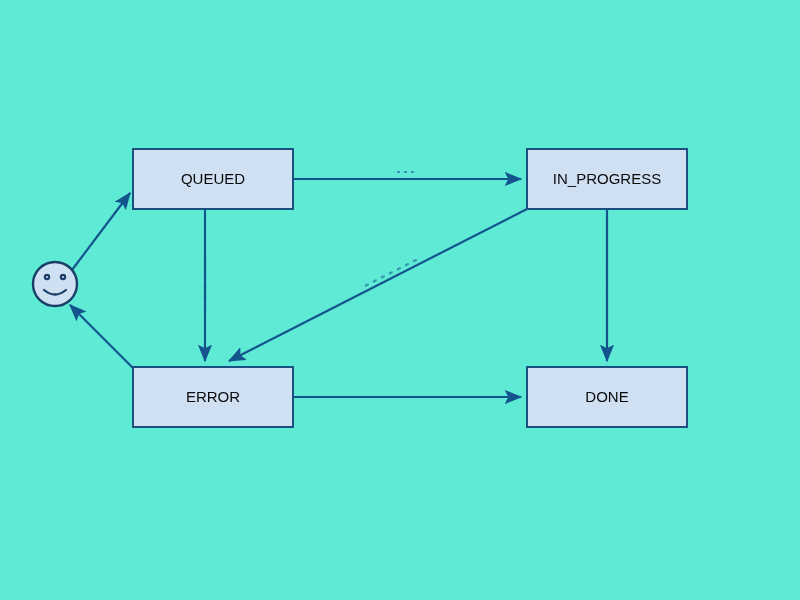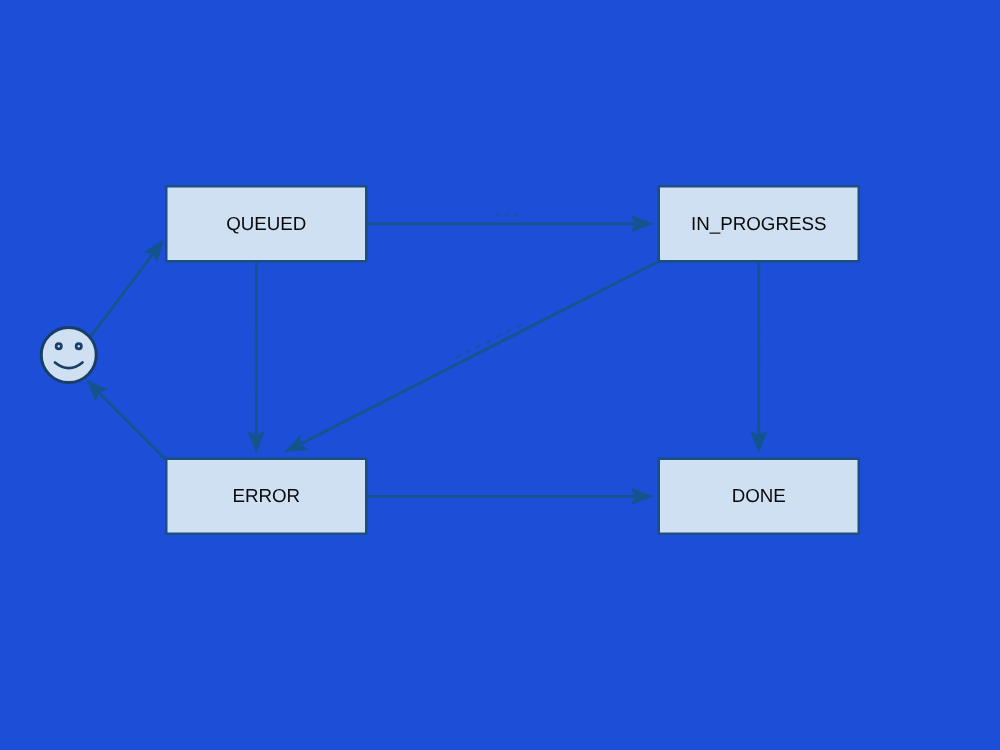--- a/index.html
+++ b/index.html
@@ -11,21 +11,21 @@
   body {
     width: 800px;
     height: 600px;
     overflow: hidden;
     font-family: "Liberation Sans", sans-serif;
   }
   #canvas {
     position: relative;
     width: 800px;
     height: 600px;
-    background: #1d4ed8;
+    background: #5eead4;
   }
   #diagram-svg {
     position: absolute;
     left: 0;
     top: 0;
     width: 800px;
     height: 600px;
     display: block;
   }
   .state-box-rect {

